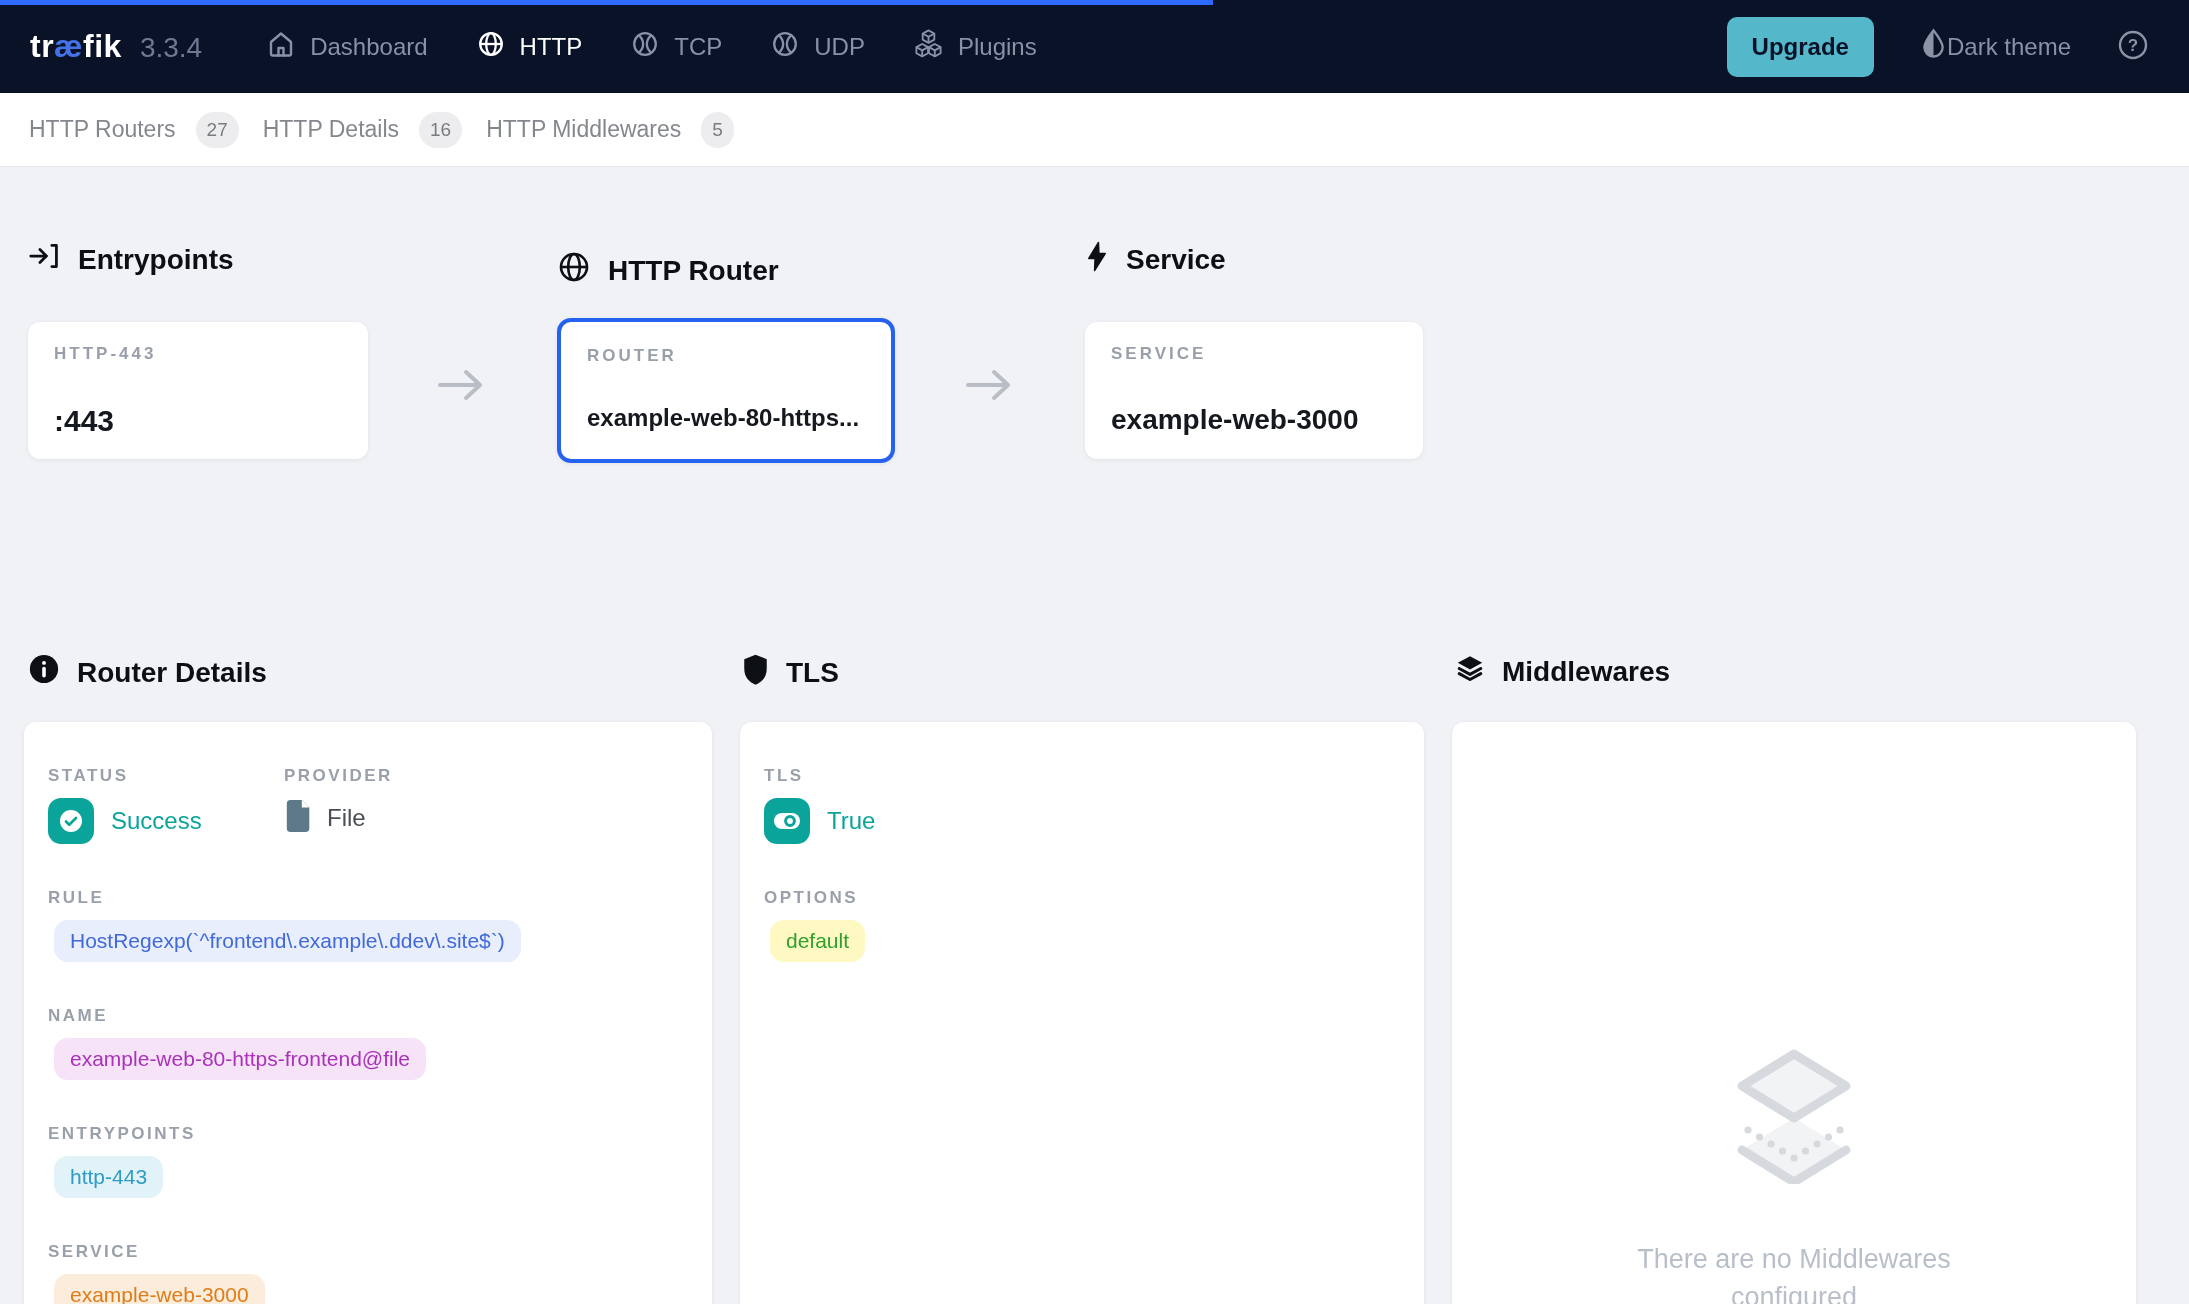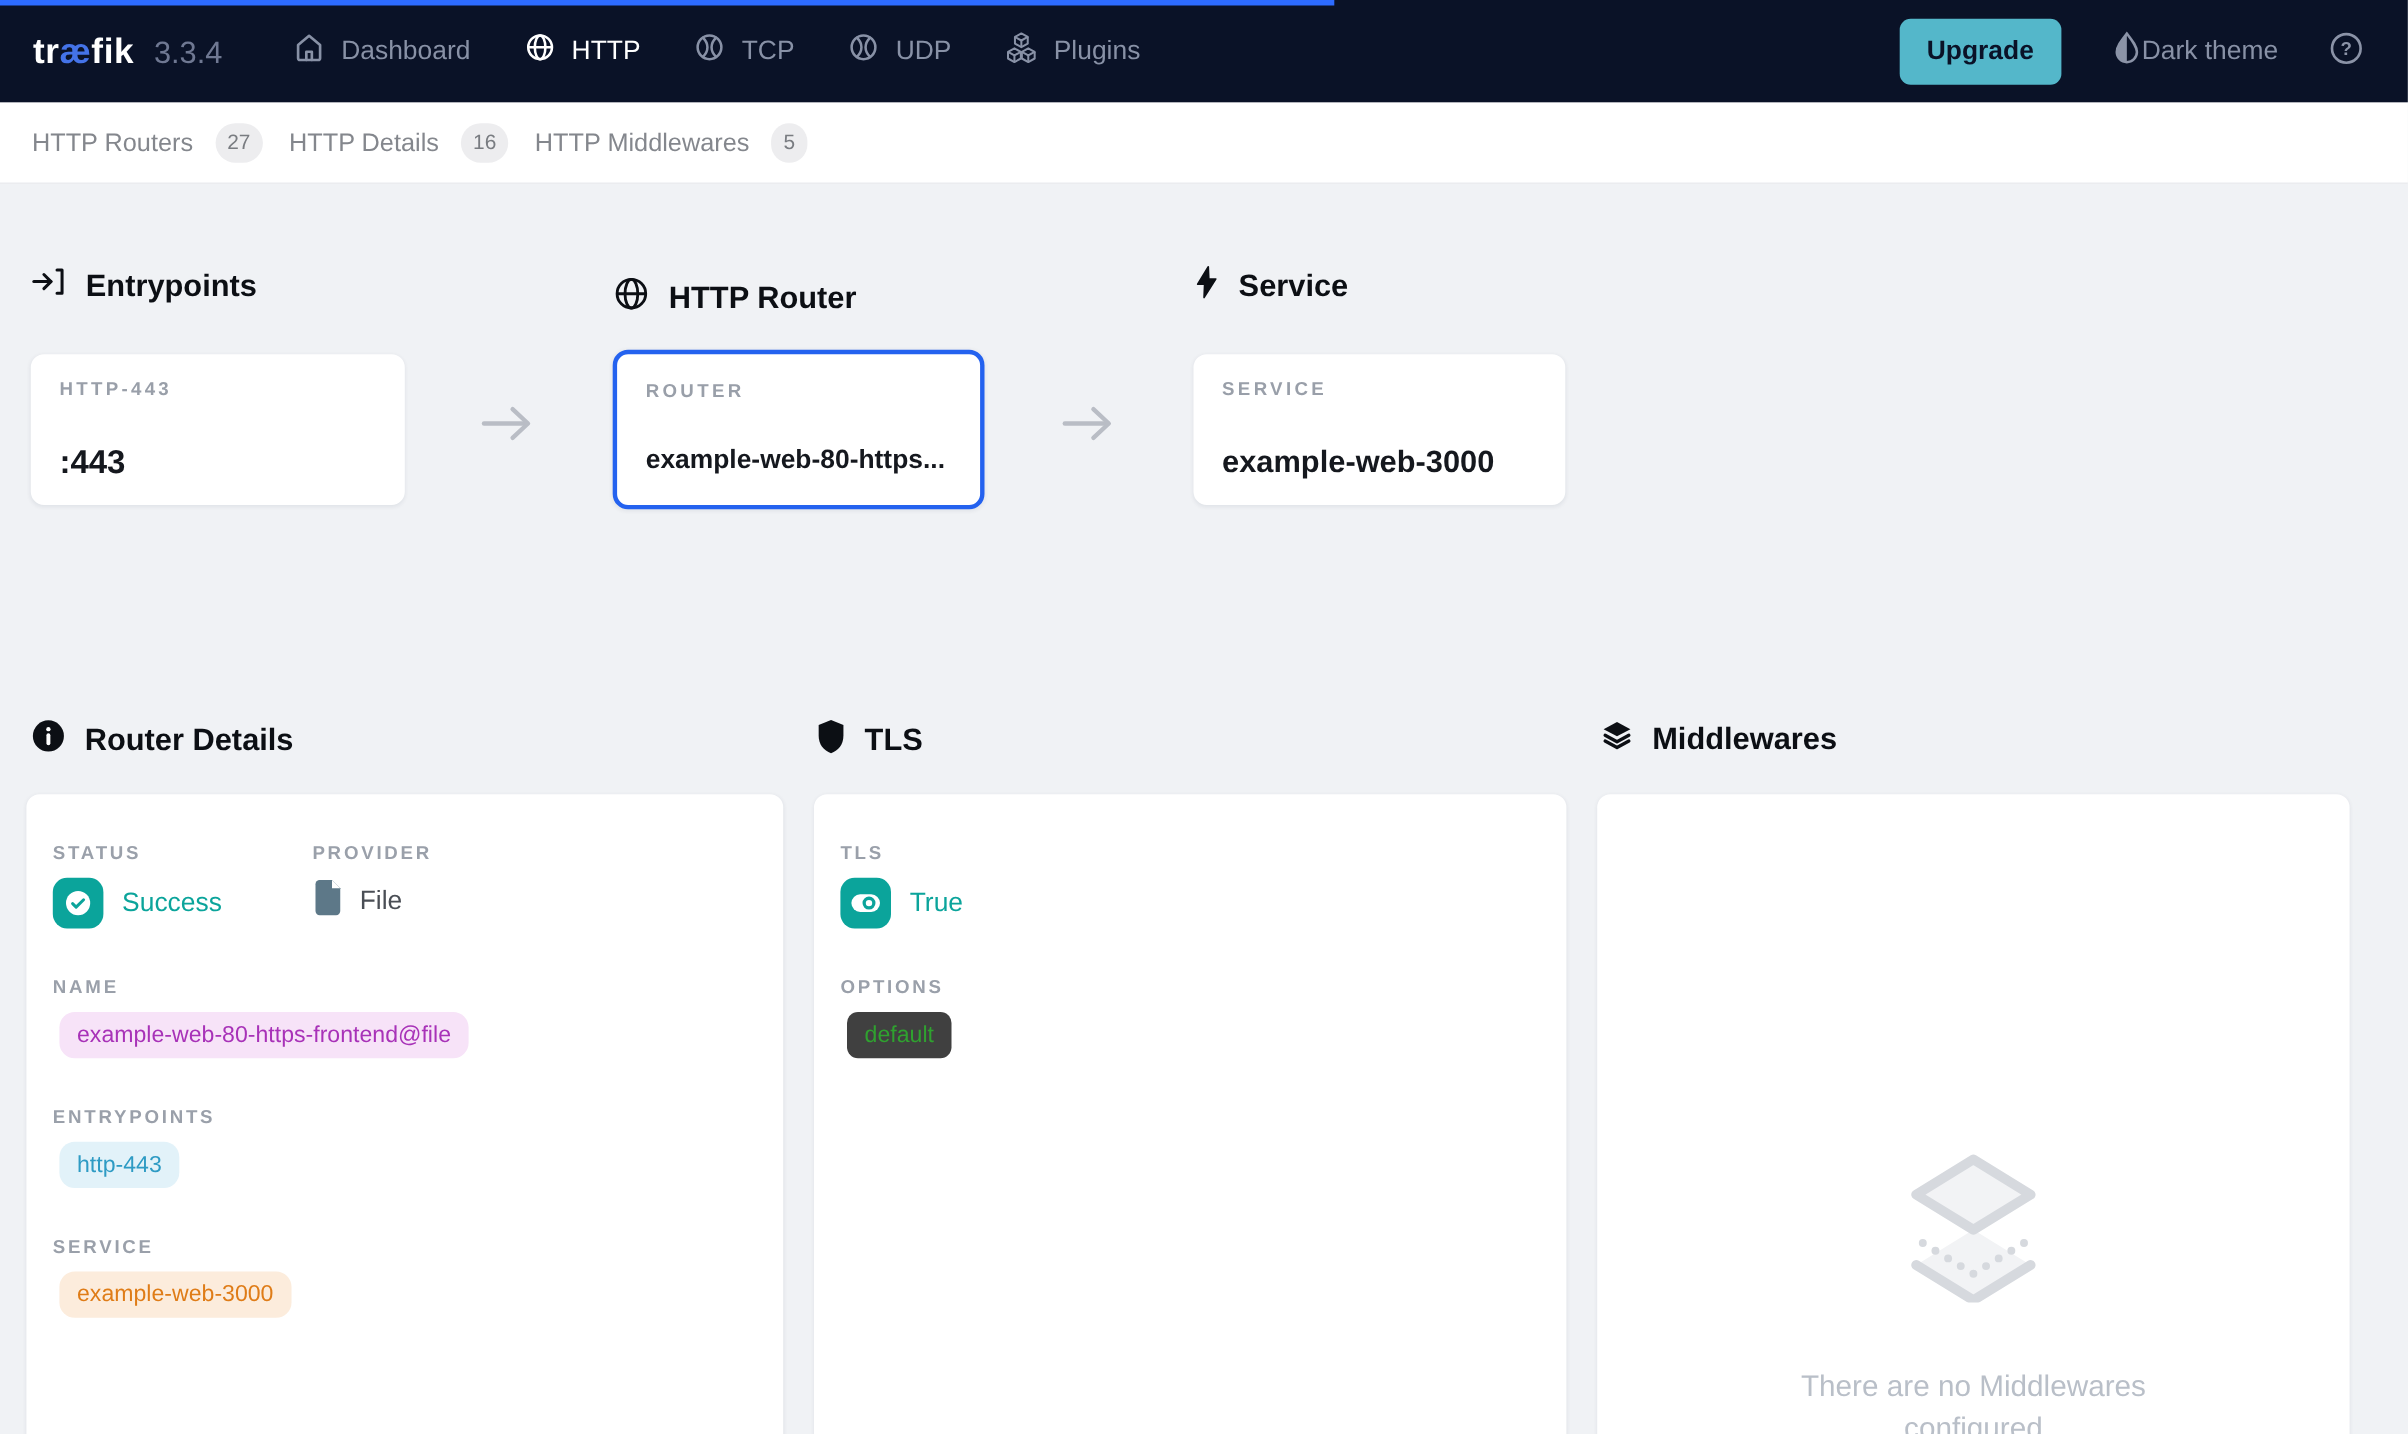--- a/index.html
+++ b/index.html
@@ -58,21 +58,21 @@
   .flow-arrow { position:absolute; }
 
   .detail-card { padding:44px 24px 0 24px; }
   .field-label { font-size:17px; font-weight:600; letter-spacing:2.5px; color:#9aa0aa; margin-bottom:12px; }
   .field-group { margin-bottom:44px; }
   .pill { display:inline-block; margin-left:6px; padding:9px 16px; border-radius:14px; font-size:21px; font-weight:500; white-space:nowrap; }
   .pill-rule    { background:#e8eefb; color:#4169d9; }
   .pill-name    { background:#f7e3f8; color:#a832b8; }
   .pill-entry   { background:#e2f2f9; color:#2e9bc4; }
   .pill-service { background:#fcecdc; color:#df7c17; }
-  .pill-default { background:#404040; color:#2fa12f;border-radius:10px; }
+  .pill-default { background:#fef9c3; color:#2fa12f; }
 
   .two-col { display:flex; }
   .two-col .col1 { width:236px; }
   .badge-row { display:flex; align-items:center; gap:17px; }
   .badge-sq { width:46px; height:46px; border-radius:13px; background:#0ba49b; display:flex; align-items:center; justify-content:center; }
   .teal-text { color:#0ba49b; font-size:24px; font-weight:500; }
   .provider-row { display:flex; align-items:center; gap:13px; margin-top:6px; }
   .provider-value { font-size:24px; color:#4a4e55; }
 
   .empty-state { position:absolute; top:320px; left:0; width:100%; display:flex; flex-direction:column; align-items:center; }
@@ -299,20 +299,24 @@
             <svg width="30" height="36" viewBox="0 0 32 38">
               <path d="M7 2 H19 L27 10 V32 a4 4 0 0 1 -4 4 H7 a4 4 0 0 1 -4 -4 V6 a4 4 0 0 1 4 -4 Z" fill="#5d7888"></path>
               <path d="M19 2 L27 10 H19 Z" fill="#ffffff"></path>
             </svg>
           </span>
           <span class="provider-value">File</span>
         </div>
       </div>
     </div>
 
+    <div class="field-group">
+      <div class="field-label">RULE</div>
+      <span class="pill pill-rule">HostRegexp(`^frontend\.example\.ddev\.site$`)</span>
+    </div>
 
     <div class="field-group">
       <div class="field-label">NAME</div>
       <span class="pill pill-name">example-web-80-https-frontend@file</span>
     </div>
 
     <div class="field-group">
       <div class="field-label">ENTRYPOINTS</div>
       <span class="pill pill-entry">http-443</span>
     </div>

